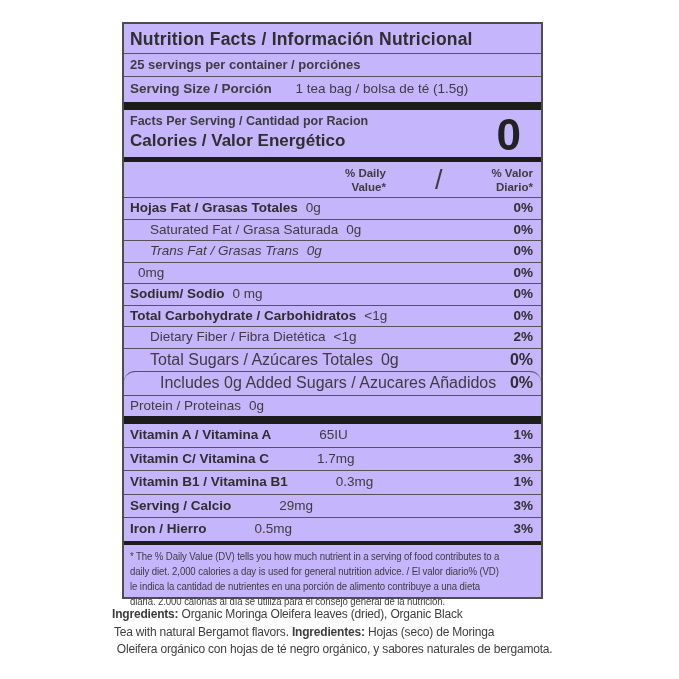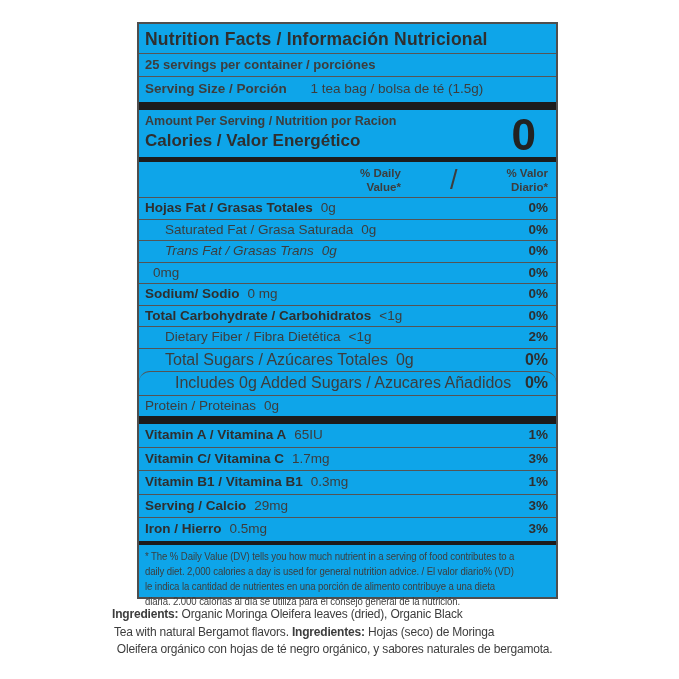--- a/index.html
+++ b/index.html
@@ -1,20 +1,20 @@
 <!DOCTYPE html>
 <html><head>
 <meta charset="utf-8">
 <style>
   html,body{margin:0;padding:0;background:#ffffff;width:679px;height:679px;
     font-family:"Liberation Sans",sans-serif;color:#3d3d3d;}
   .page{position:relative;width:679px;height:679px;background:#fff;overflow:hidden;}
 
-  .label{position:absolute;left:137px;top:22px;width:421px;height:577px;
-    box-sizing:border-box;border:2px solid #4e4e4e;background:#0ea5e9;}
+  .label{position:absolute;left:122px;top:22px;width:421px;height:577px;
+    box-sizing:border-box;border:2px solid #4e4e4e;background:#c4b5fd;}
 
   .b{font-weight:700;}
   .rule{border-top:1.5px solid #565656;margin:0;}
   .bar{background:#1c1c1c;}
   .bar.thick{height:8px;}
   .bar.med{height:5px;}
   .bar.med2{height:4px;}
 
   .title{font-size:17.5px;font-weight:700;letter-spacing:.2px;color:#2f2f2f;
     padding:5px 6px 4px 6px;line-height:20px;}
@@ -35,21 +35,21 @@
 
   .nrow{display:flex;align-items:baseline;border-top:1.2px solid #545454;
     padding:3px 8px 3px 6px;font-size:13.5px;line-height:14.5px;}
   .nrow.ind1{padding-left:26px;}
   .nrow.ind2{padding-left:36px;border-radius:11px;}
   .nrow.bold .nname{font-weight:700;color:#2f2f2f;}
   .nrow.italic .nname,.nrow.italic .namt{font-style:italic;}
   .nrow.small{font-size:16px;padding-top:4px;padding-bottom:4px;}
   .namt{margin-left:8px;}
   .ndv{margin-left:auto;font-weight:700;color:#2f2f2f;}
-  #vitamin-rows .nrow{padding-top:4px;padding-bottom:4px;}
+  #vitamin-rows .nrow{padding-top:4px;padding-bottom:4px;gap:40px;}
   #vitamin-rows .nrow:first-child{border-top:none;}
 
   .footnote{padding:4px 6px;font-size:10px;line-height:15.3px;letter-spacing:-.1px;}
   .footnote .segline{white-space:nowrap;transform:scaleX(.96);transform-origin:0 0;}
 
   .ingredients{position:absolute;left:112px;top:606px;width:540px;
     font-size:12.5px;line-height:17.5px;letter-spacing:-.2px;
     transform:scaleX(.96);transform-origin:0 0;}
   .ingredients .segline{white-space:nowrap;}
   .ingredients .segline:nth-child(2){padding-left:2px;}
@@ -69,21 +69,21 @@
     <div class="rule"></div>
 
     <div class="serving-size">
       <span class="b">Serving Size / Porción</span>
       <span class="val">1 tea bag / bolsa de té (1.5g)</span>
     </div>
 
     <div class="bar thick"></div>
 
     <div class="cal-block">
-      <div class="amount">Amount Per Serving / Nutrition por Racion</div>
+      <div class="amount">Facts Per Serving / Cantidad por Racion</div>
       <div class="calories">Calories / Valor Energético</div>
       <div class="cal-value">0</div>
     </div>
 
     <div class="bar med"></div>
 
     <div class="dv-header">
       <span class="dv-col">% Daily
 Value*</span>
       <span class="dv-slash">/</span>

